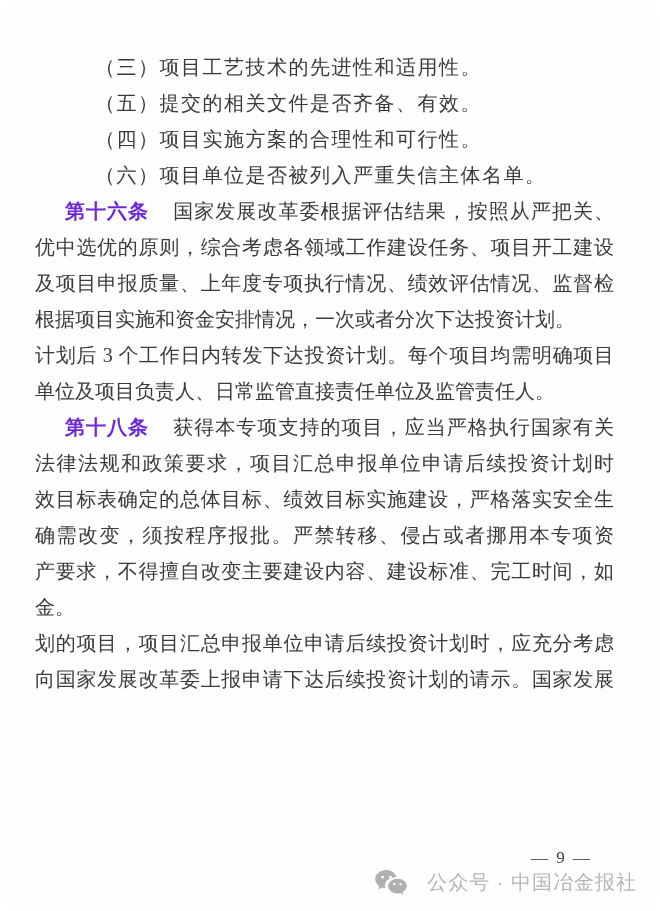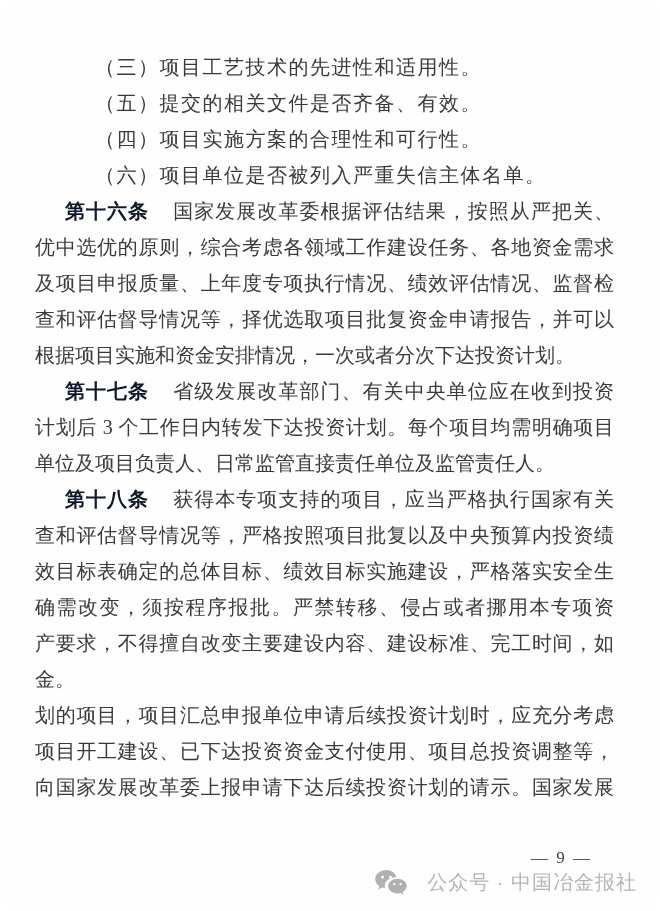--- a/index.html
+++ b/index.html
@@ -35,21 +35,21 @@
   }
   .list{
     padding-left:60px;
     letter-spacing:1.5px;
   }
   .first-line{
     padding-left:30px;
   }
   .art-num{
     font-weight:700;
-    color:#0f172a;
+    color:#6d28d9;
     margin-right:24px;
   }
   .page-number{
     position:absolute;
     top:847px;
     right:68px;
     font-size:17px;
     color:#3f3f3f;
     letter-spacing:2px;
     line-height:22px;
@@ -75,38 +75,35 @@
 <div class="page">
 
   <main class="body-text">
 
     <div class="line list">（三）项目工艺技术的先进性和适用性。</div>
     <div class="line list">（五）提交的相关文件是否齐备、有效。</div>
     <div class="line list">（四）项目实施方案的合理性和可行性。</div>
     <div class="line list">（六）项目单位是否被列入严重失信主体名单。</div>
 
     <div class="line jfull first-line"><span class="art-num">第十六条</span><span>国家发展改革委根据评估结果，按照从严把关、</span></div>
-    <div class="line jfull">优中选优的原则，综合考虑各领域工作建设任务、各地资金需求</div>
+    <div class="line jfull">优中选优的原则，综合考虑各领域工作建设任务、项目开工建设</div>
     <div class="line jfull">及项目申报质量、上年度专项执行情况、绩效评估情况、监督检</div>
-    <div class="line jfull">查和评估督导情况等，择优选取项目批复资金申请报告，并可以</div>
     <div class="line">根据项目实施和资金安排情况，一次或者分次下达投资计划。</div>
 
-    <div class="line jfull first-line"><span class="art-num">第十七条</span><span>省级发展改革部门、有关中央单位应在收到投资</span></div>
     <div class="line jfull">计划后 3 个工作日内转发下达投资计划。每个项目均需明确项目</div>
     <div class="line">单位及项目负责人、日常监管直接责任单位及监管责任人。</div>
 
     <div class="line jfull first-line"><span class="art-num">第十八条</span><span>获得本专项支持的项目，应当严格执行国家有关</span></div>
-    <div class="line jfull">查和评估督导情况等，严格按照项目批复以及中央预算内投资绩</div>
+    <div class="line jfull">法律法规和政策要求，项目汇总申报单位申请后续投资计划时</div>
     <div class="line jfull">效目标表确定的总体目标、绩效目标实施建设，严格落实安全生</div>
     <div class="line jfull">确需改变，须按程序报批。严禁转移、侵占或者挪用本专项资</div>
     <div class="line jfull">产要求，不得擅自改变主要建设内容、建设标准、完工时间，如</div>
     <div class="line">金。</div>
 
     <div class="line jfull">划的项目，项目汇总申报单位申请后续投资计划时，应充分考虑</div>
-    <div class="line jfull">项目开工建设、已下达投资资金支付使用、项目总投资调整等，</div>
     <div class="line jfull">向国家发展改革委上报申请下达后续投资计划的请示。国家发展</div>
 
   </main>
 
   <div class="page-number">— 9 —</div>
 
   <div class="watermark">
     <svg class="wechat-icon" width="34" height="26" viewBox="0 0 34 26" aria-hidden="true">
       <g fill="#b0b0b0">
         <path d="M12.6 1C6.3 1 1.2 5.1 1.2 10.1c0 2.9 1.6 5.4 4.2 7.1l-1 3.2 3.6-1.9c1 .3 2 .5 3.1.6-.2-.7-.3-1.4-.3-2.1 0-4.9 4.7-8.8 10.5-8.8.4 0 .7 0 1.1.1C21.5 4.1 17.4 1 12.6 1z"></path>

